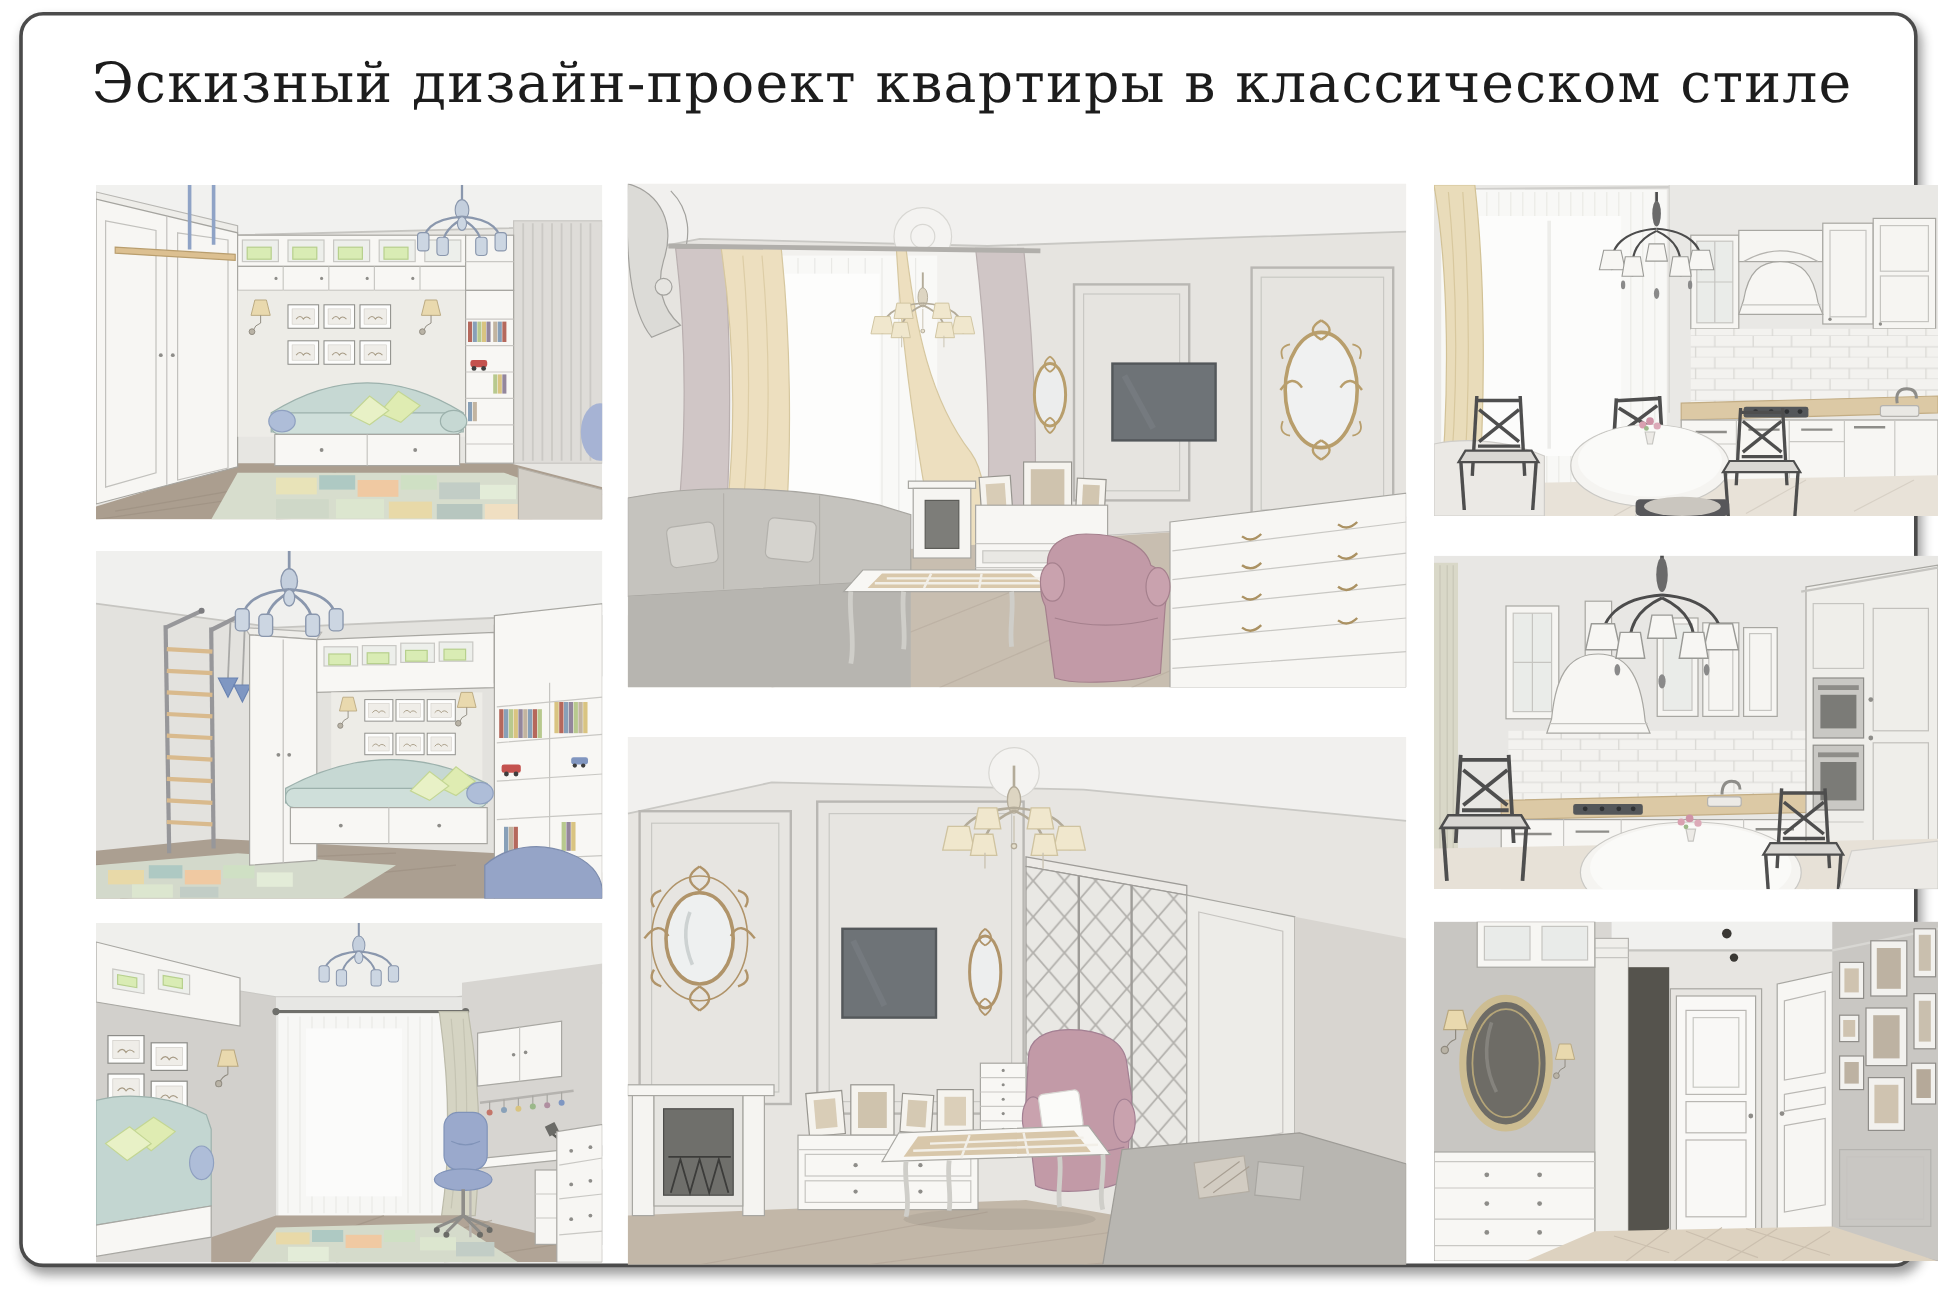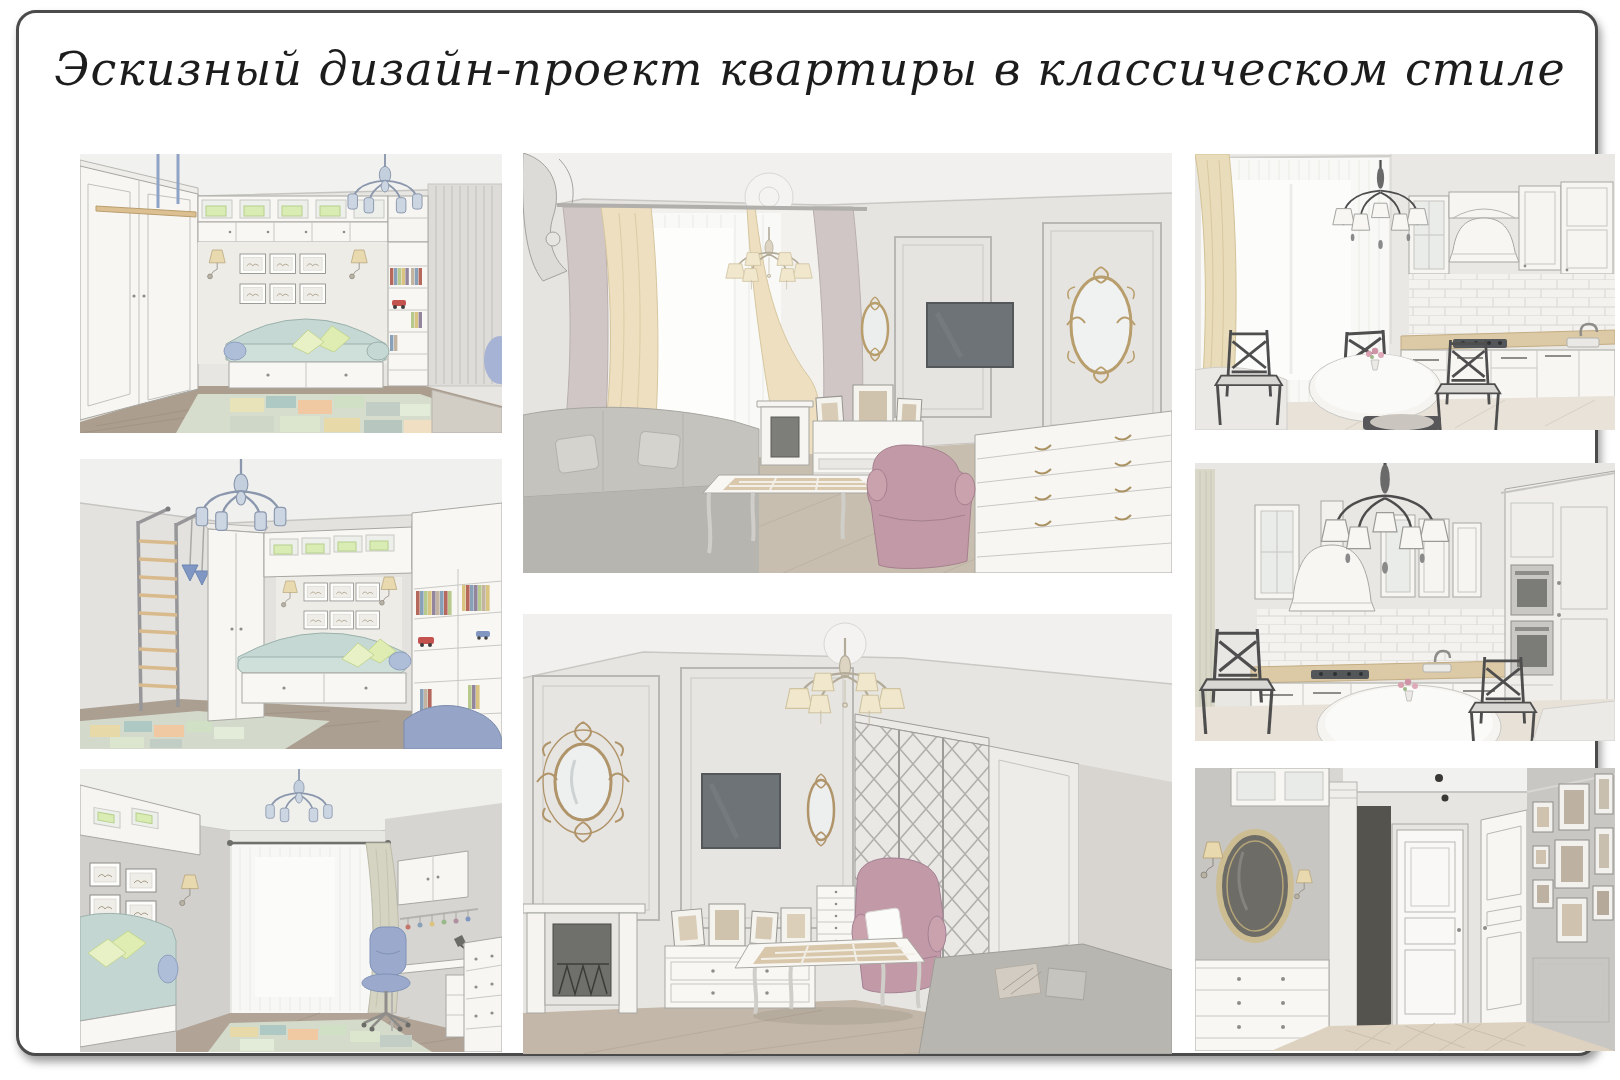--- a/index.html
+++ b/index.html
@@ -1,21 +1,21 @@
 <!DOCTYPE html>
 <html><head>
 <meta charset="utf-8">
 <title>Board</title>
 <style>
   html,body{margin:0;padding:0;background:#ffffff;}
   body{width:1620px;height:1080px;position:relative;overflow:hidden;font-family:"Liberation Sans",sans-serif;}
   .board-frame{position:absolute;left:16px;top:10px;width:1576px;height:1040px;
     border:3px solid #4b4b4b;border-radius:20px;box-shadow:3px 6px 9px rgba(40,40,40,.45);background:#ffffff;}
   .title{position:absolute;left:0;top:42px;width:100%;text-align:center;margin:0;
-    font-family:"DejaVu Serif",serif;font-style:italic;font-weight:500;
+    font-family:"DejaVu Serif",serif;font-weight:500;
     font-size:46px;letter-spacing:1px;color:#1c1c1c;}
   .panel{position:absolute;overflow:hidden;}
   .panel svg{display:block;width:100%;height:100%;}
   .p1{left:40px;top:138px;width:422px;height:279px;}
   .p2{left:40px;top:443px;width:422px;height:290px;}
   .p3{left:40px;top:753px;width:422px;height:283px;}
   .p4{left:483px;top:137px;width:649px;height:420px;}
   .p5{left:483px;top:598px;width:649px;height:440px;}
   .p6{left:1155px;top:138px;width:420px;height:276px;}
   .p7{left:1155px;top:447px;width:420px;height:278px;}

